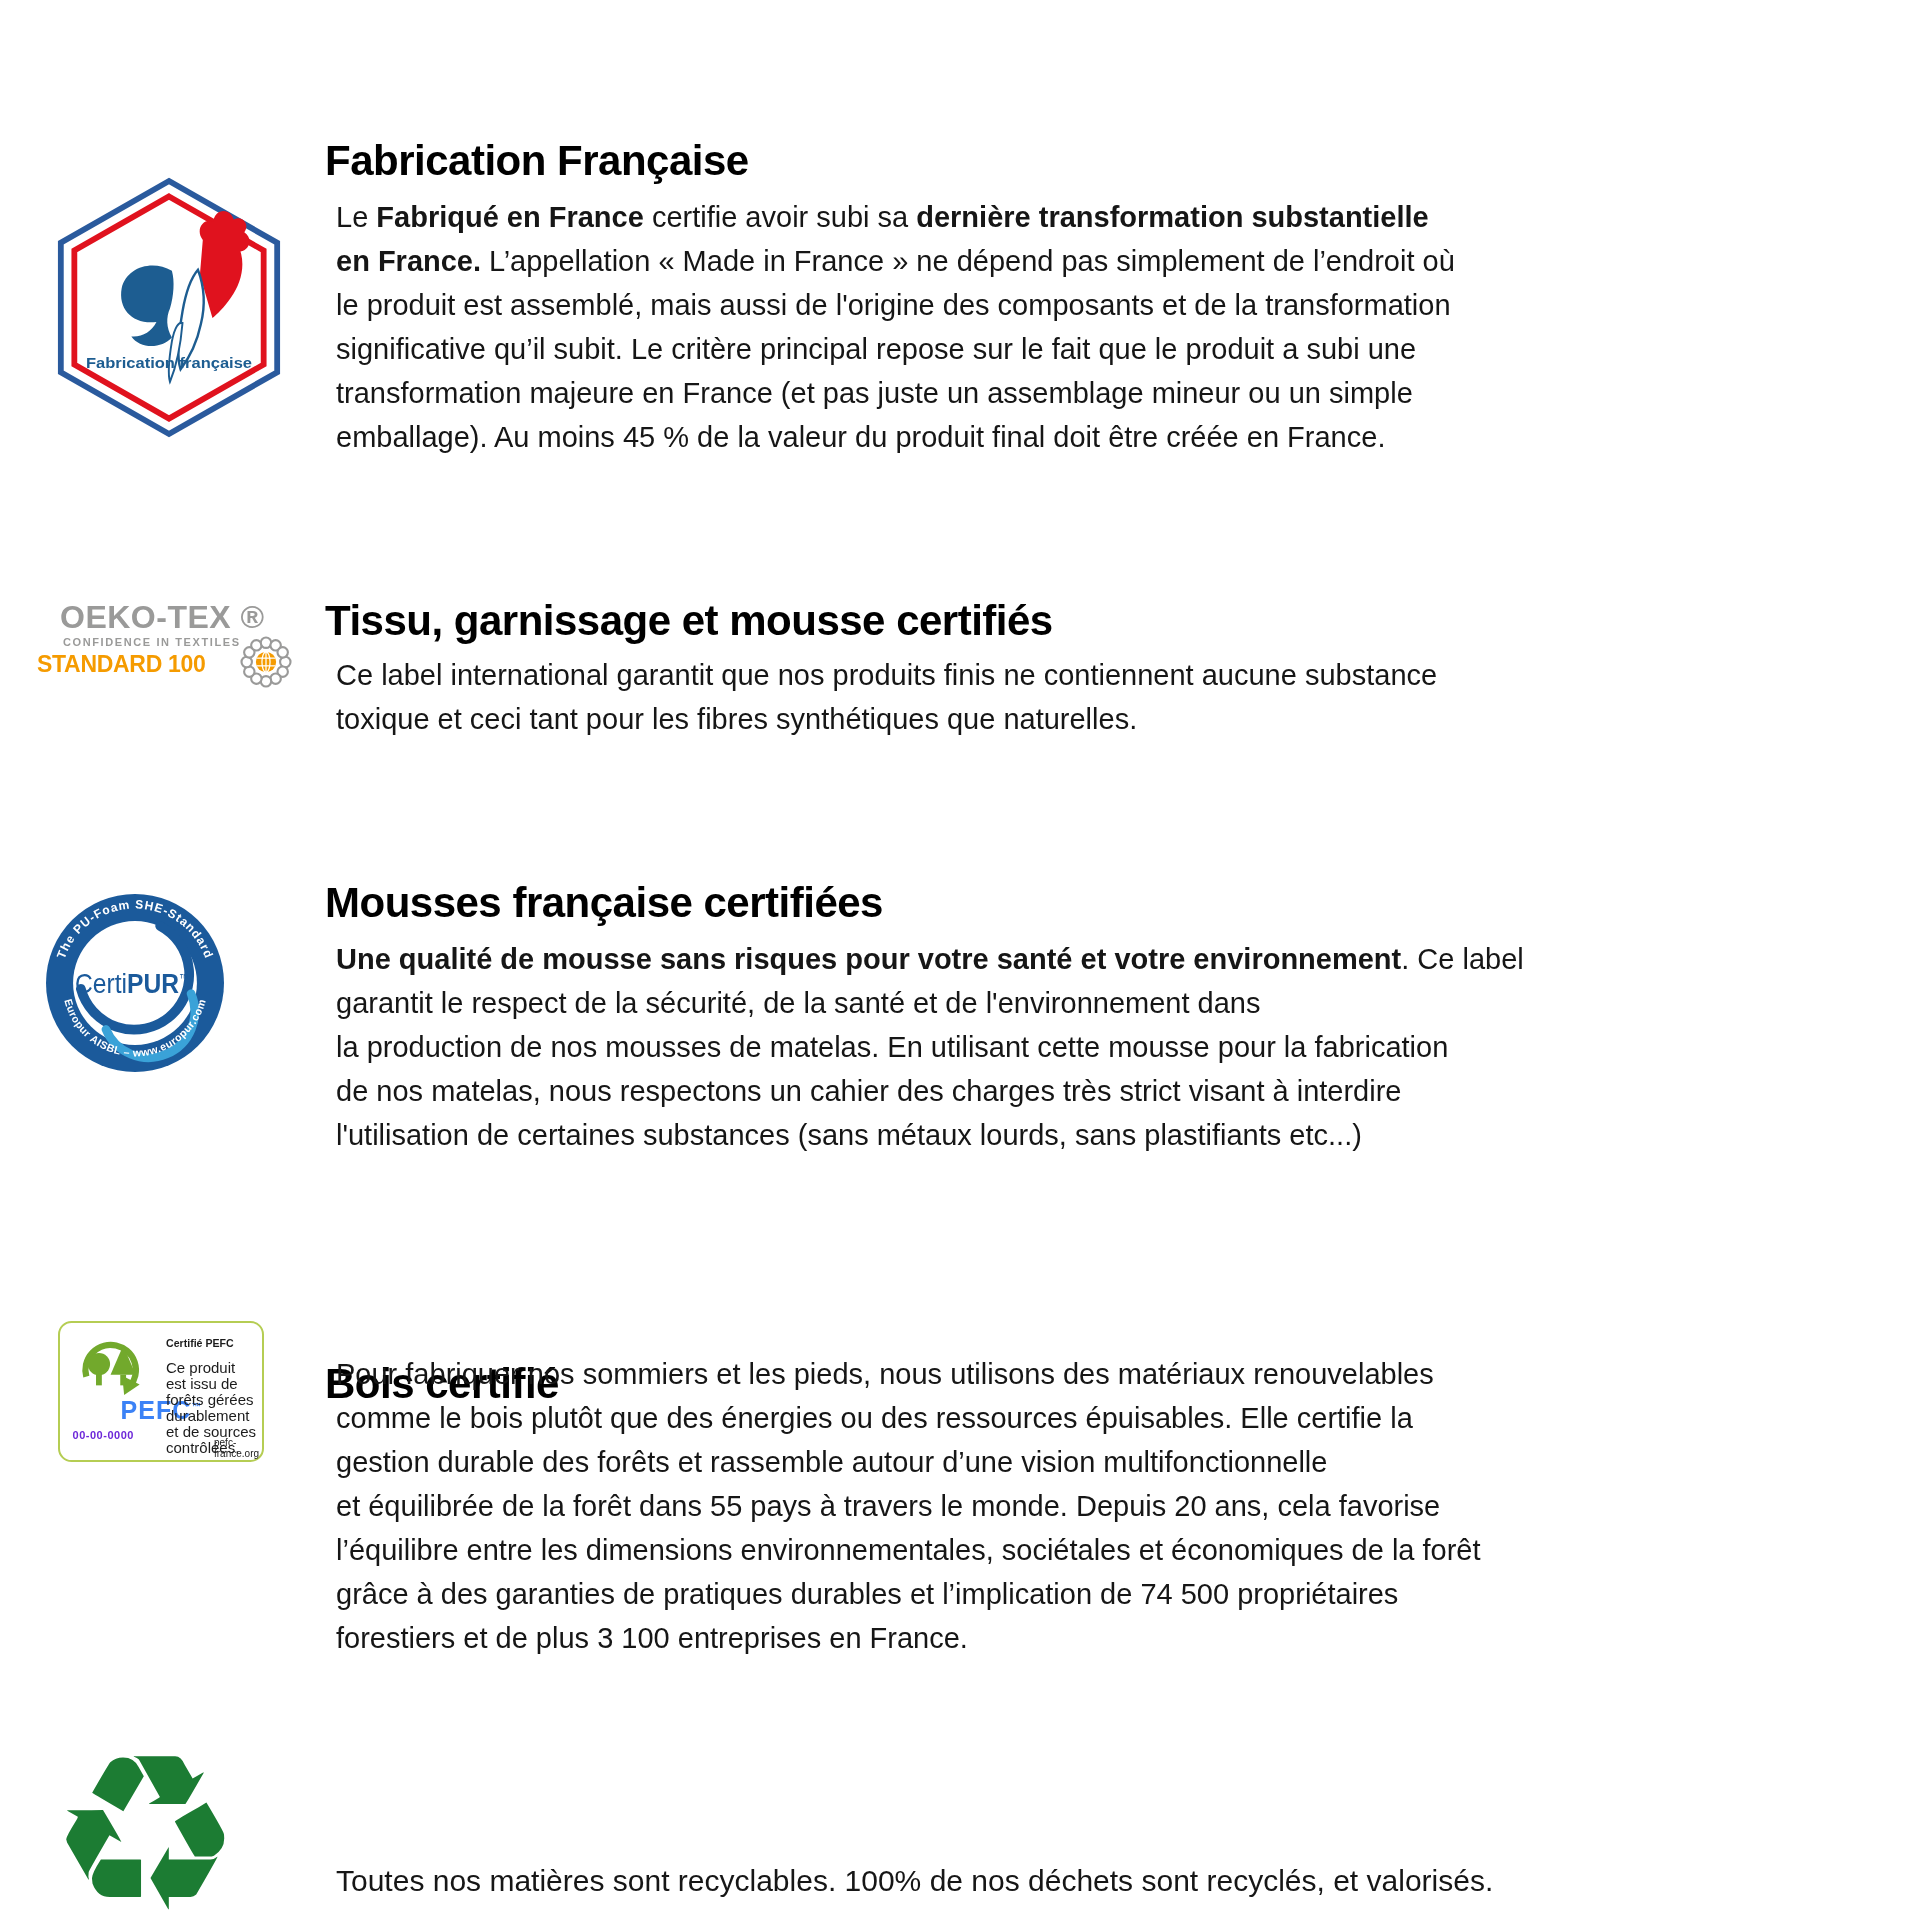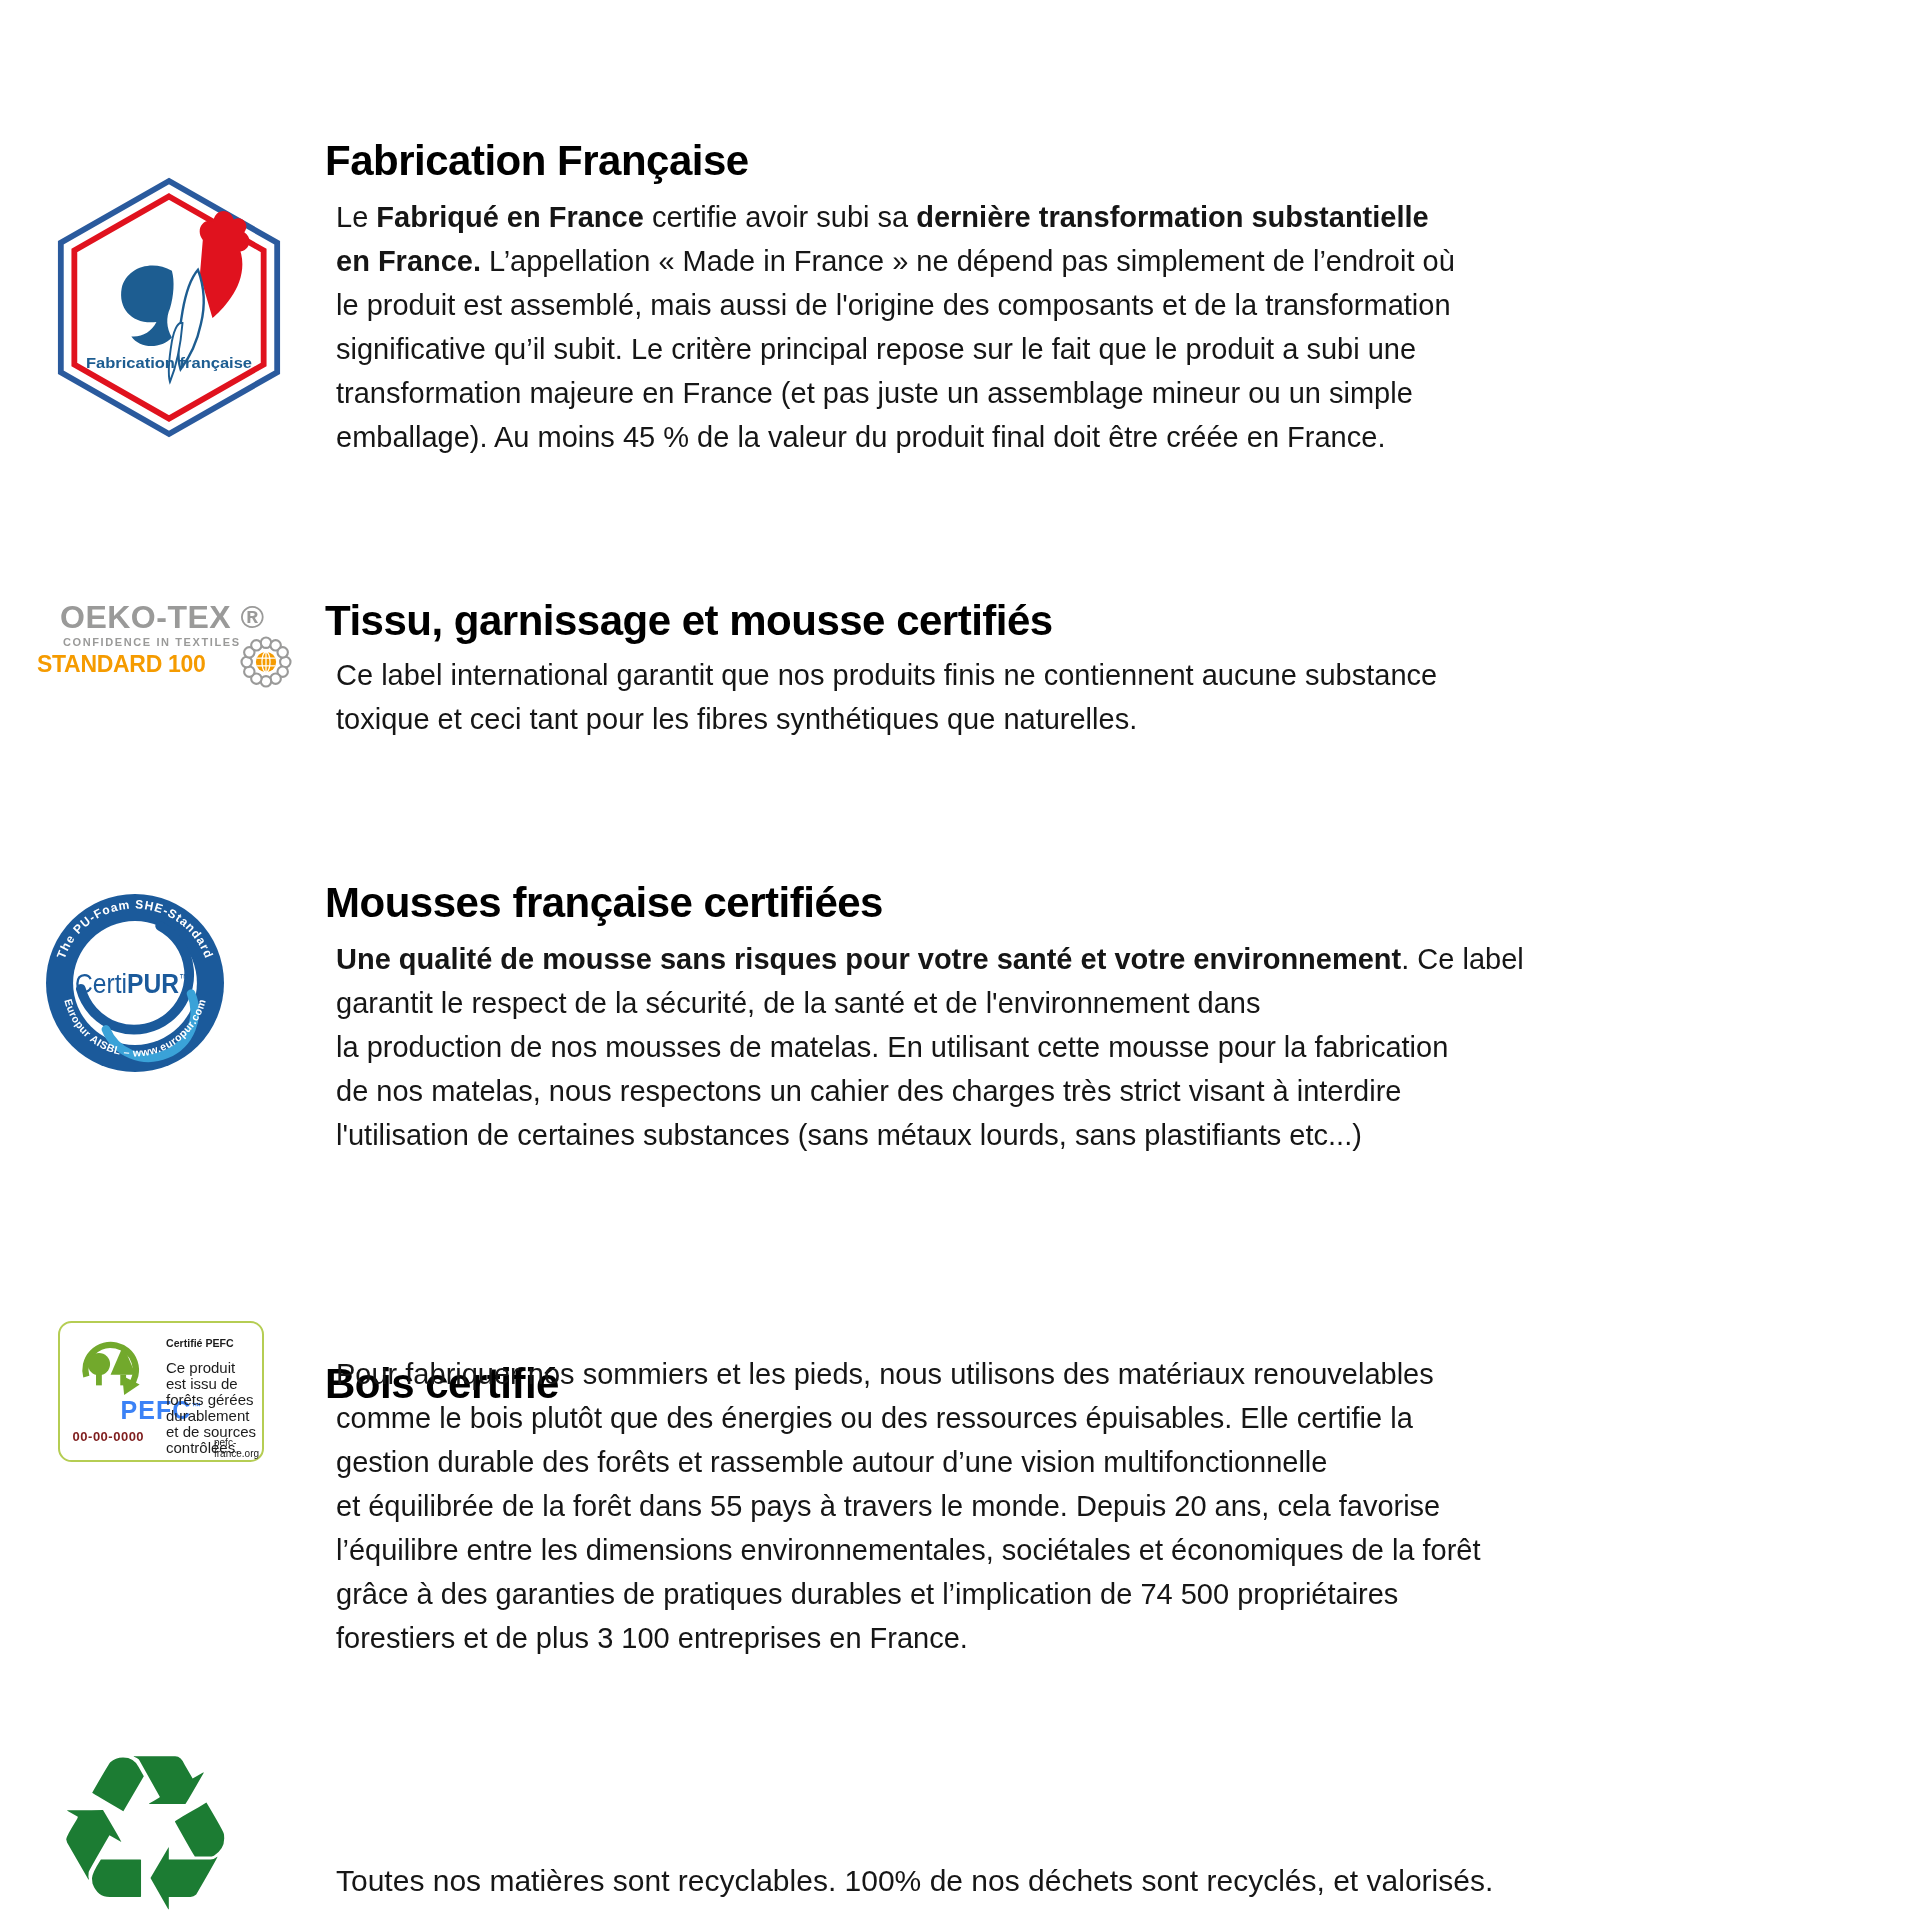--- a/index.html
+++ b/index.html
@@ -29,21 +29,21 @@
   
   #pefc-card{
     position:absolute;left:58px;top:1321px;width:206px;height:141px;background:#fff;
     border:2.9px solid #b5cd53;border-radius:13.5px;box-sizing:border-box;
   }
   #pefc-heading{position:absolute;left:106px;top:13.5px;font-size:10.6px;font-weight:700;color:#1c1c1c;}
   #pefc-desc{position:absolute;left:106px;top:37px;width:93px;font-size:15px;line-height:16px;color:#1c1c1c;}
   #pefc-site{position:absolute;left:106px;top:114px;font-size:10px;color:#1c1c1c;padding-left:48px;}
   #pefc-name{position:absolute;left:12.6px;top:73px;font-size:25px;font-weight:700;color:#3b82f6;letter-spacing:1px;margin-left:48px;}
   #pefc-name sup{font-size:9.7px;}
-  #pefc-license{position:absolute;left:12.6px;top:106px;font-size:13px;font-weight:700;color:#7f1d1d;letter-spacing:0.5px;}
+  #pefc-license{position:absolute;left:12.6px;top:106px;font-size:11px;font-weight:700;color:#6d28d9;letter-spacing:0.5px;}
   
   #recycle-icon{position:absolute;left:48px;top:1726px;font-size:217px;line-height:1;color:#1c7c33;}
 </style>
 </head>
 <body>
 
 <div id="canvas">
 
   <section>
     <svg class="logo" viewBox="0 0 234 272" style="left:56px;top:176px;width:226px;height:263px">

